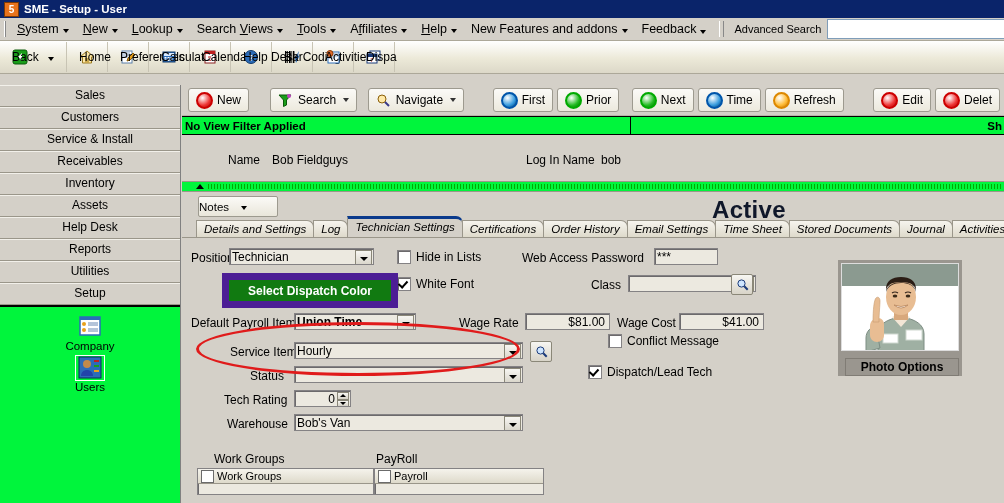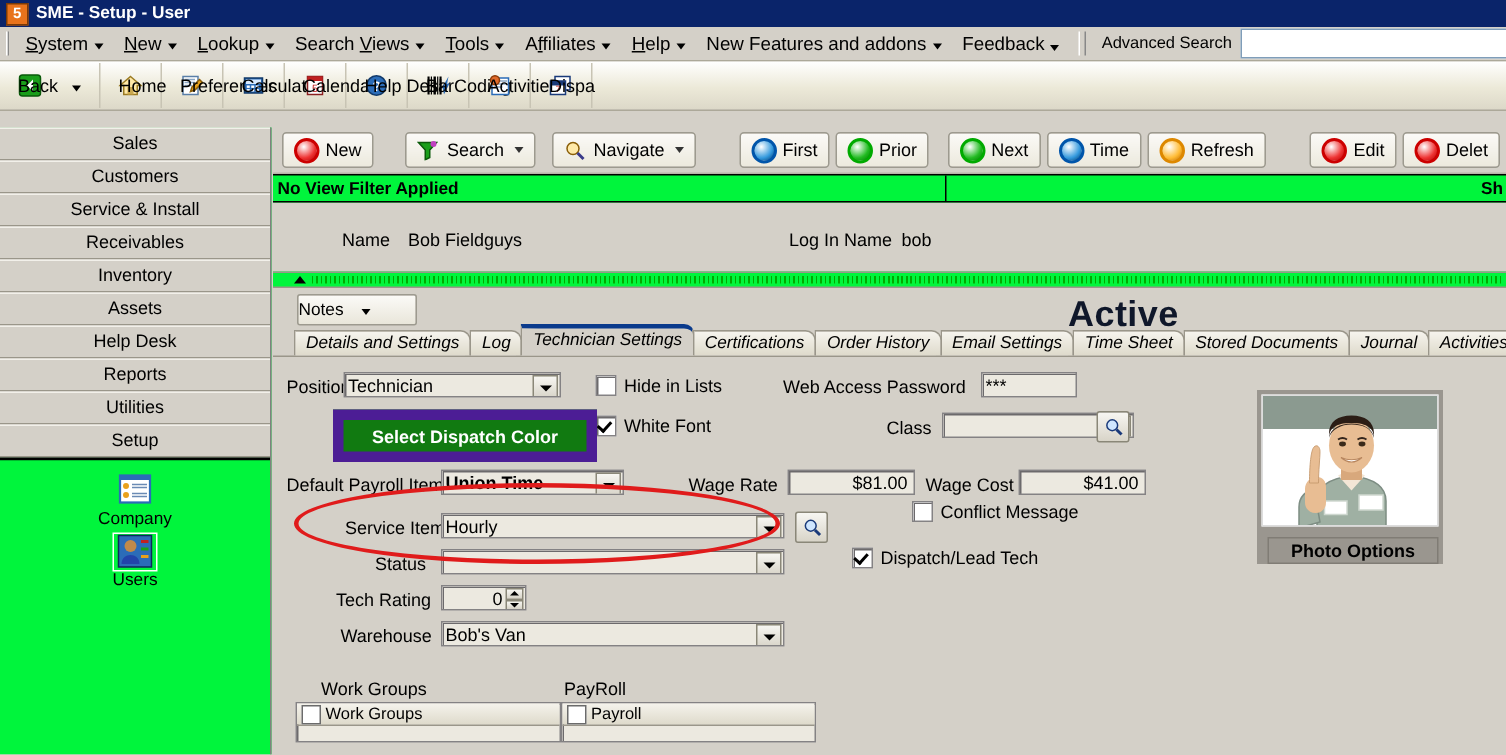--- a/index.html
+++ b/index.html
@@ -568,21 +568,21 @@
             <circle cx="5.5" cy="5.5" r="3.6" fill="#cfe6ff" stroke="#1a3a7a"></circle>
             <path d="M8.3 8.3l3.4 3.4" stroke="#1a3a7a" stroke-width="2"></path>
           </svg>
       </div>
 
       <div class="chk" style="left:386px;top:96px;margin-left:40px;">
         <span class="box"></span>
         <span>Conflict Message</span>
       </div>
 
-      <div class="chk" style="left:386px;top:127px;">
+      <div class="chk" style="left:406px;top:127px;">
         <span class="box on"></span>
         <span>Dispatch/Lead Tech</span>
       </div>
 
       <div class="lbl" style="left:68px;top:131px;">Status</div>
       <div class="inp" style="left:112px;top:128px;width:229px;">
         <span></span>
         <span class="ddbtn">
             <i></i>
           </span>

